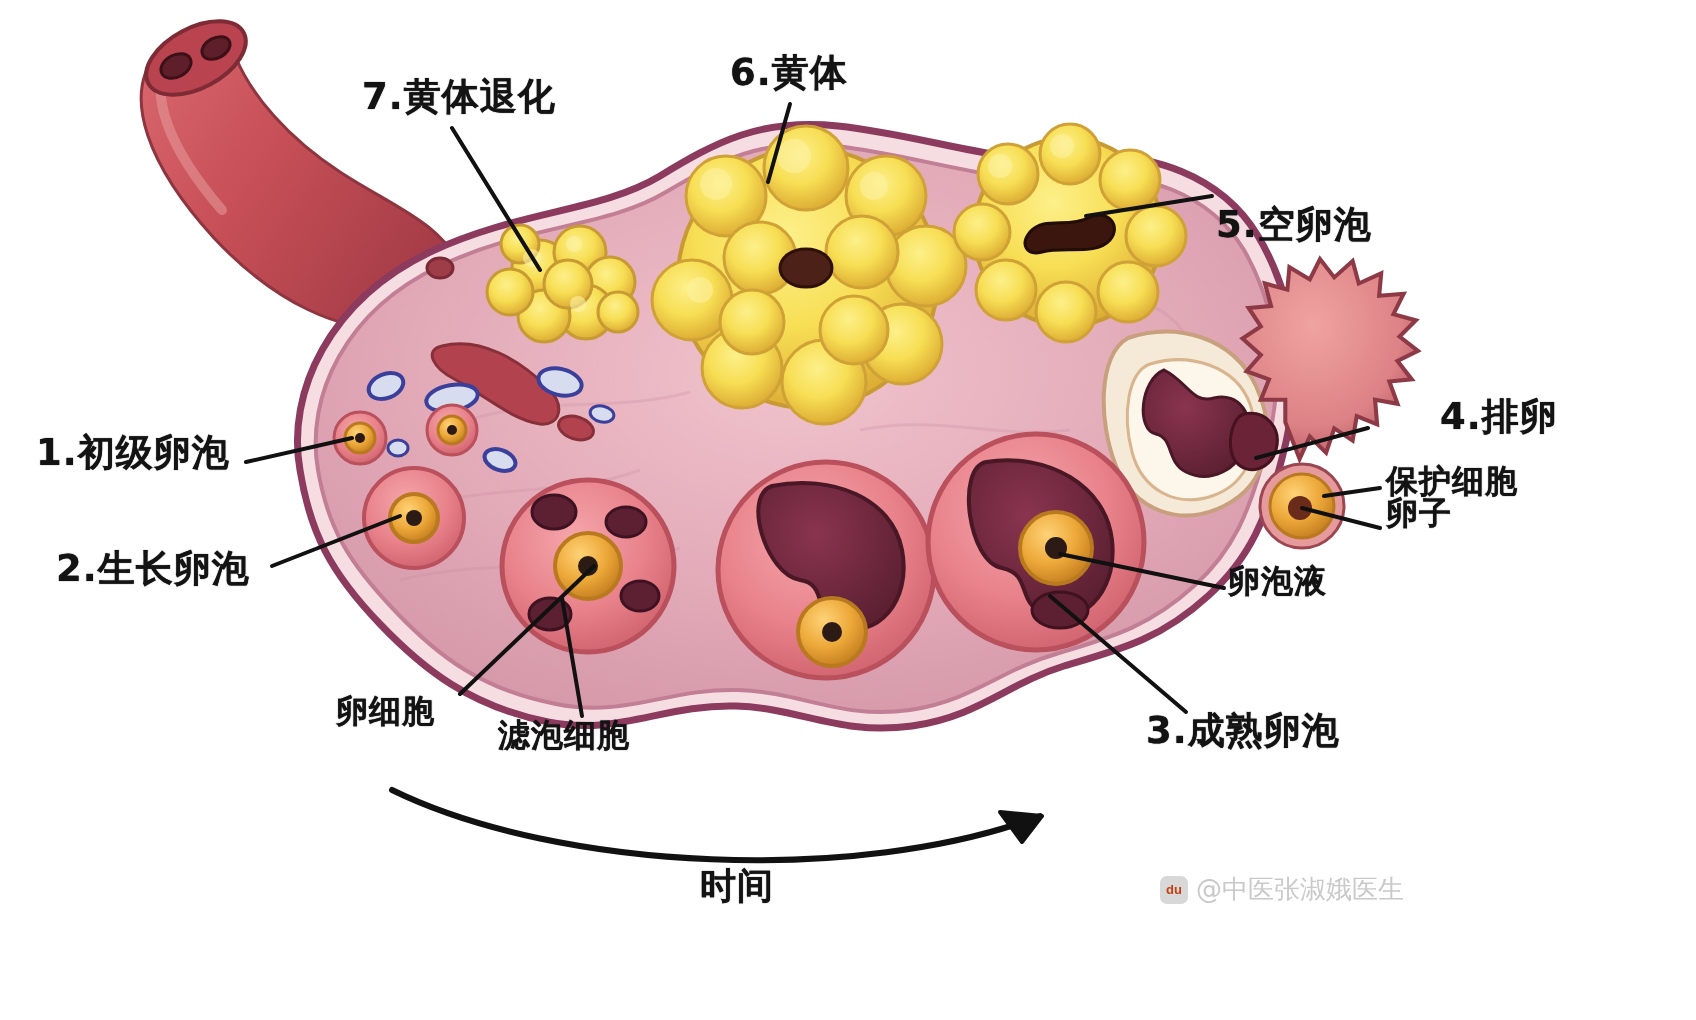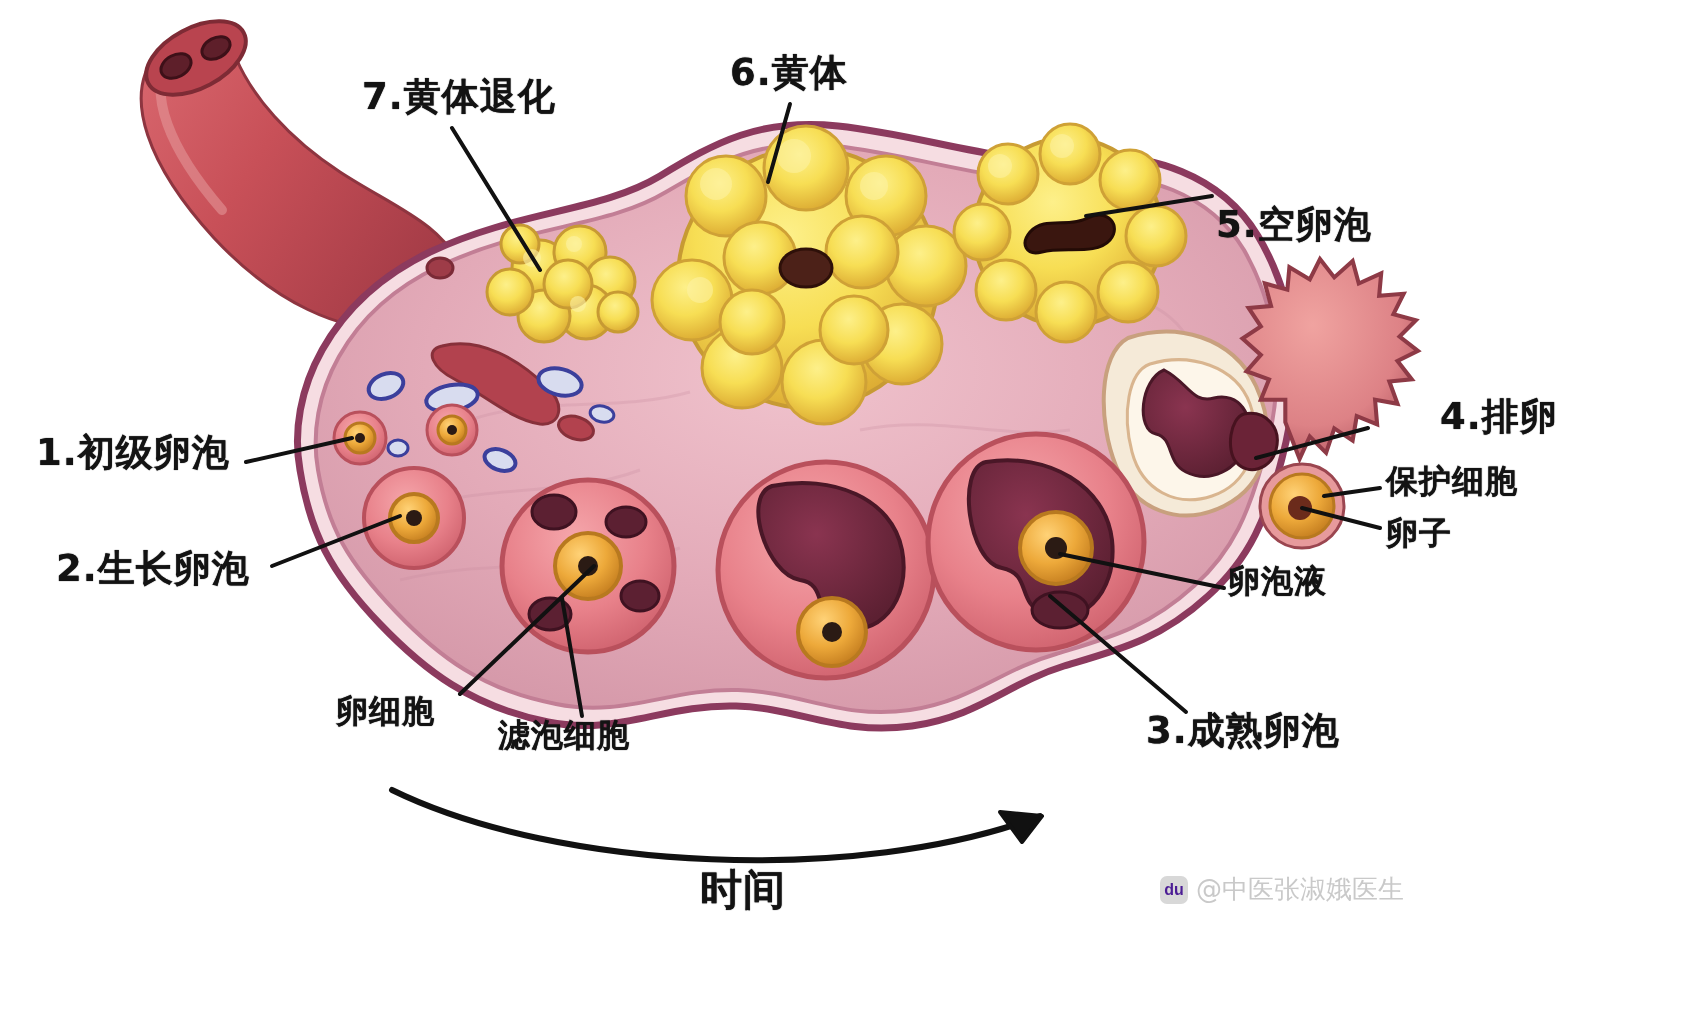--- a/index.html
+++ b/index.html
@@ -16,31 +16,31 @@
     position:absolute;
     color:#131313;
     font-weight:700;
     letter-spacing:1px;
     white-space:nowrap;
     font-family:"DejaVu Sans","Liberation Sans",sans-serif;
     text-shadow:0 0 1px #131313;
   }
   .lbl-lg{font-size:37px;}
   .lbl-md{font-size:32px;}
-  .lbl-time{font-size:42px;}
+  .lbl-time{font-size:36px;}
   .watermark{
     position:absolute;
     display:flex;align-items:center;gap:8px;
     color:#c9c9c9;font-size:26px;font-weight:400;
     font-family:"DejaVu Sans","Liberation Sans",sans-serif;
   }
   .wm-badge{
     width:28px;height:28px;border-radius:7px;
-    background:#d8d8d8;color:#4c1d95;
-    font-size:16px;font-weight:700;
+    background:#d8d8d8;color:#c2410c;
+    font-size:13px;font-weight:700;
     display:flex;align-items:center;justify-content:center;
     font-family:"Liberation Sans",sans-serif;
   }
 </style>
 </head>
 <body>
 
 <div id="stage">
 
 <svg id="art" viewBox="0 0 1696 1020">
@@ -306,21 +306,21 @@
 </svg>
 
 <div class="lbl lbl-lg" style="left:362px;top:72px;">7.黄体退化</div>
 <div class="lbl lbl-lg" style="left:730px;top:48px;">6.黄体</div>
 <div class="lbl lbl-lg" style="left:1216px;top:152px;margin-top:48px;">5.空卵泡</div>
 <div class="lbl lbl-lg" style="left:1440px;top:392px;">4.排卵</div>
 <div class="lbl lbl-lg" style="left:36px;top:428px;">1.初级卵泡</div>
 <div class="lbl lbl-lg" style="left:56px;top:544px;">2.生长卵泡</div>
 <div class="lbl lbl-lg" style="left:1146px;top:706px;">3.成熟卵泡</div>
 <div class="lbl lbl-md" style="left:1386px;top:460px;">保护细胞</div>
-<div class="lbl lbl-md" style="left:1386px;top:512px;">卵子</div>
+<div class="lbl lbl-md" style="left:1386px;top:492px;">卵子</div>
 <div class="lbl lbl-md" style="left:1228px;top:560px;">卵泡液</div>
 <div class="lbl lbl-md" style="left:336px;top:690px;">卵细胞</div>
 <div class="lbl lbl-md" style="left:498px;top:714px;">滤泡细胞</div>
 
 <div class="lbl lbl-time" style="left:700px;top:862px;">时间</div>
 
 <div class="watermark" style="left:1160px;top:872px;">
   <span class="wm-badge">du</span>
   <span>@中医张淑娥医生</span>
 </div>

